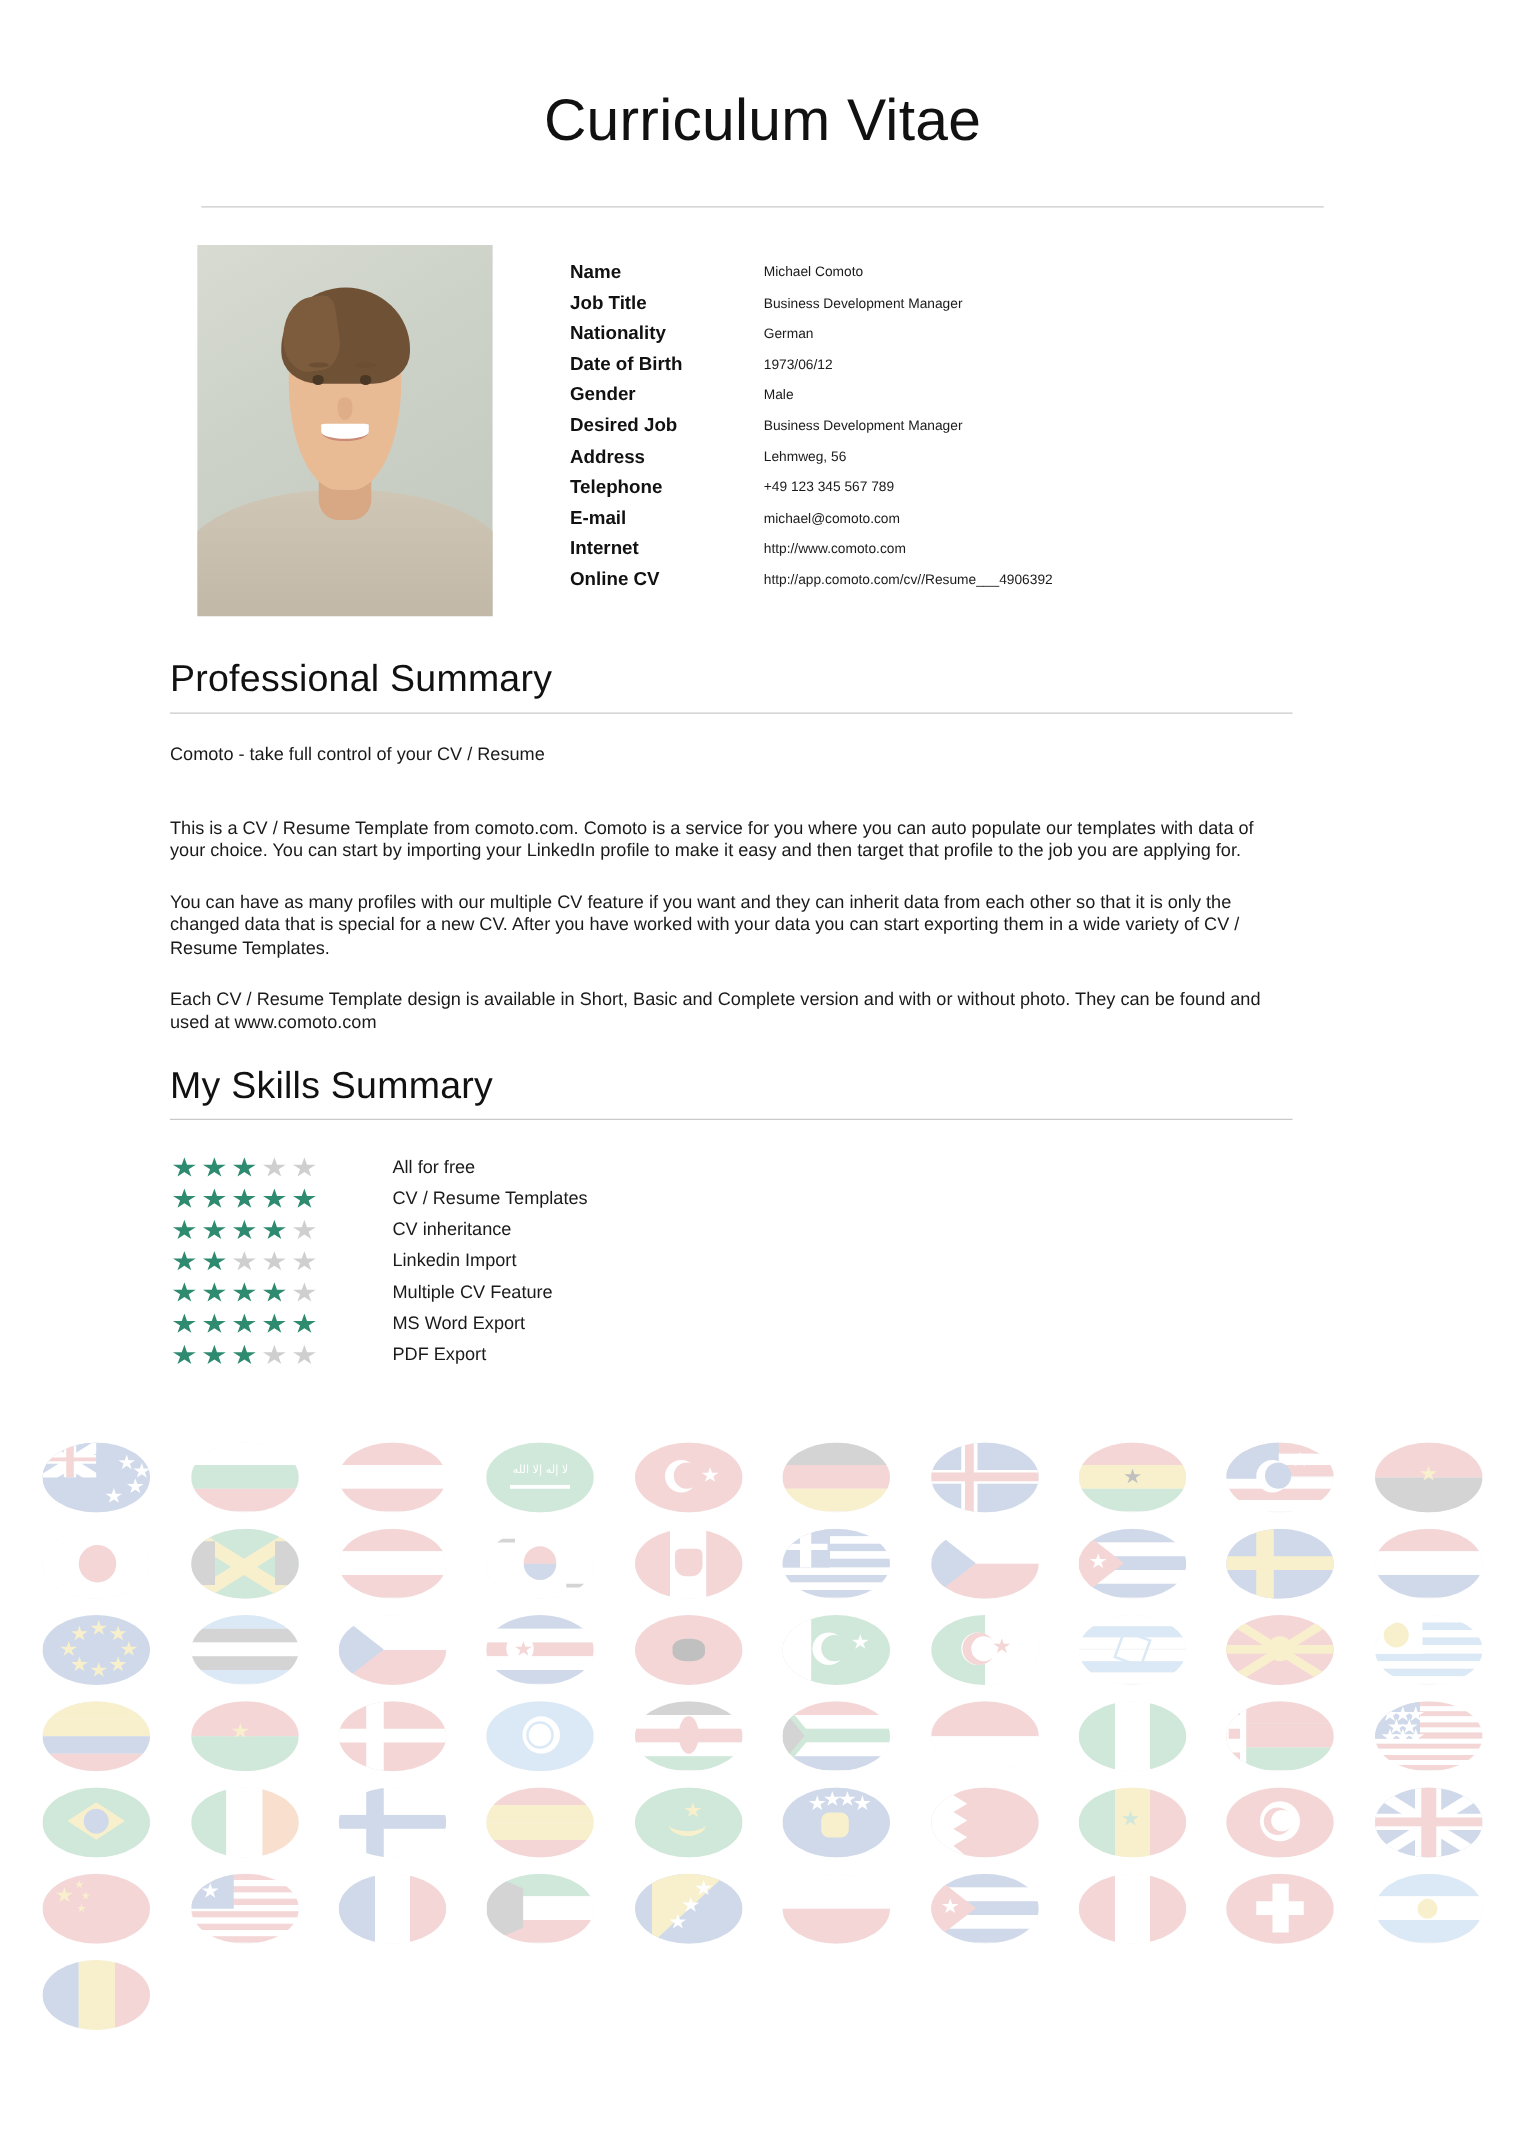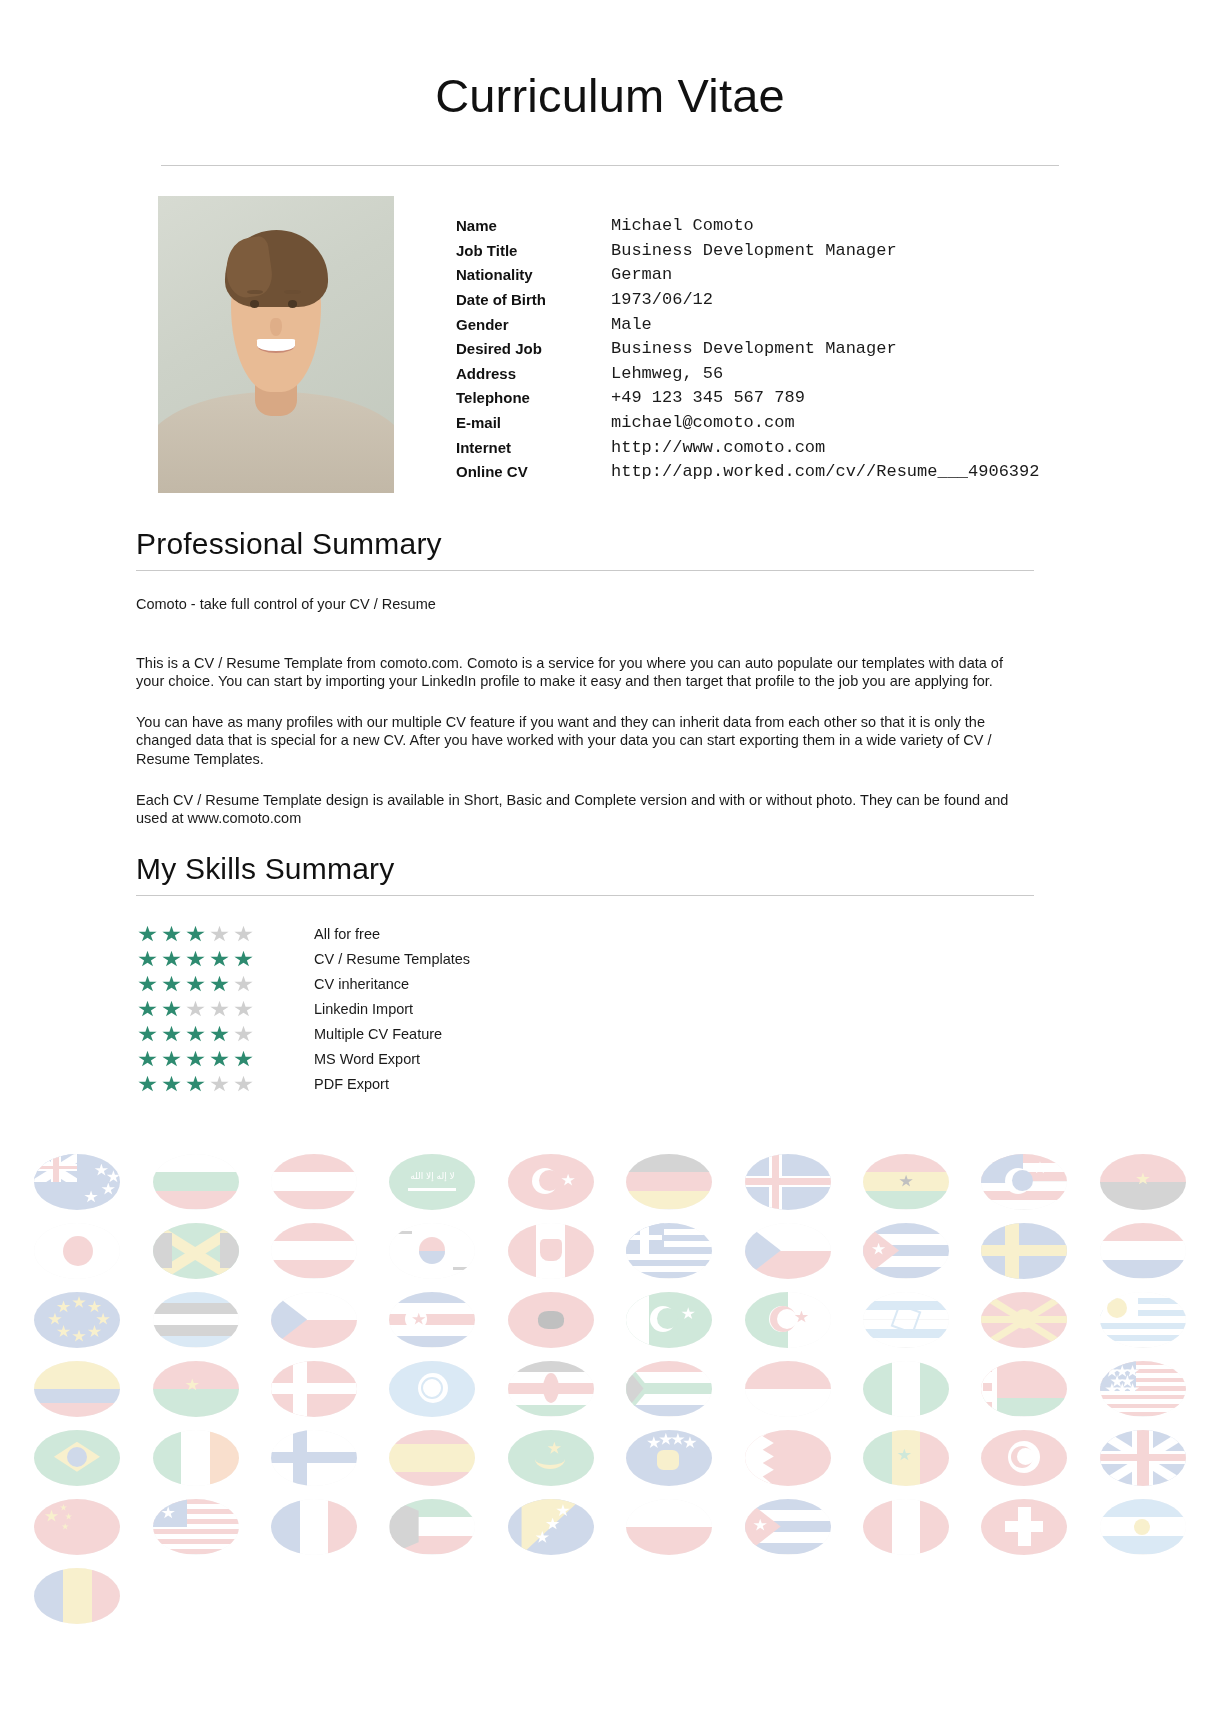--- a/index.html
+++ b/index.html
@@ -29,21 +29,21 @@
   .title-rule {
     margin: 46px auto 0 auto;
     width: 898px;
     height: 1px;
     background: #c9c9c9;
   }
 
   
   .identity {
     display: flex;
-    align-items: center;
+    align-items: flex-start;
     margin: 30px 0 0 0;
     padding-left: 158px;
   }
   .photo {
     width: 236px;
     height: 297px;
     flex: 0 0 236px;
     position: relative;
     overflow: hidden;
     background: #cfd3cb;
@@ -112,24 +112,23 @@
   }
   .info-row { display: flex; line-height: 24.6px; }
   .info-label {
     width: 155px;
     flex: 0 0 155px;
     font-weight: bold;
     font-size: 15px;
     color: #111;
   }
   .info-value {
-    font-size: 17px;
+    font-size: 11px;
     color: #1a1a1a;
     white-space: nowrap;
-    font-family: Liberation Mono, monospace;
   }
 
   
   .section { padding: 0 136px 0 136px; }
   .section-head {
     font-size: 30px;
     font-weight: 400;
     color: #111;
     letter-spacing: 0.2px;
     line-height: 1.1;
@@ -289,21 +288,21 @@
       <div class="info-row">
         <div class="info-label">E-mail</div>
         <div class="info-value">michael@comoto.com</div>
       </div>
       <div class="info-row">
         <div class="info-label">Internet</div>
         <div class="info-value">http://www.comoto.com</div>
       </div>
       <div class="info-row">
         <div class="info-label">Online CV</div>
-        <div class="info-value">http://app.worked.com/cv//Resume___4906392</div>
+        <div class="info-value">http://app.comoto.com/cv//Resume___4906392</div>
       </div>
     </div>
   </div>
 
   <div class="section" style="margin-top:34px;">
     <div class="section-head">Professional Summary</div>
     <div class="section-rule"></div>
     <div class="summary-wrap">
       <p class="para lead">Comoto - take full control of your CV / Resume</p>
       <p class="para">This is a CV / Resume Template from comoto.com. Comoto is a service for you where you can auto populate our templates with data of your choice. You can start by importing your LinkedIn profile to make it easy and then target that profile to the job you are applying for.</p>

